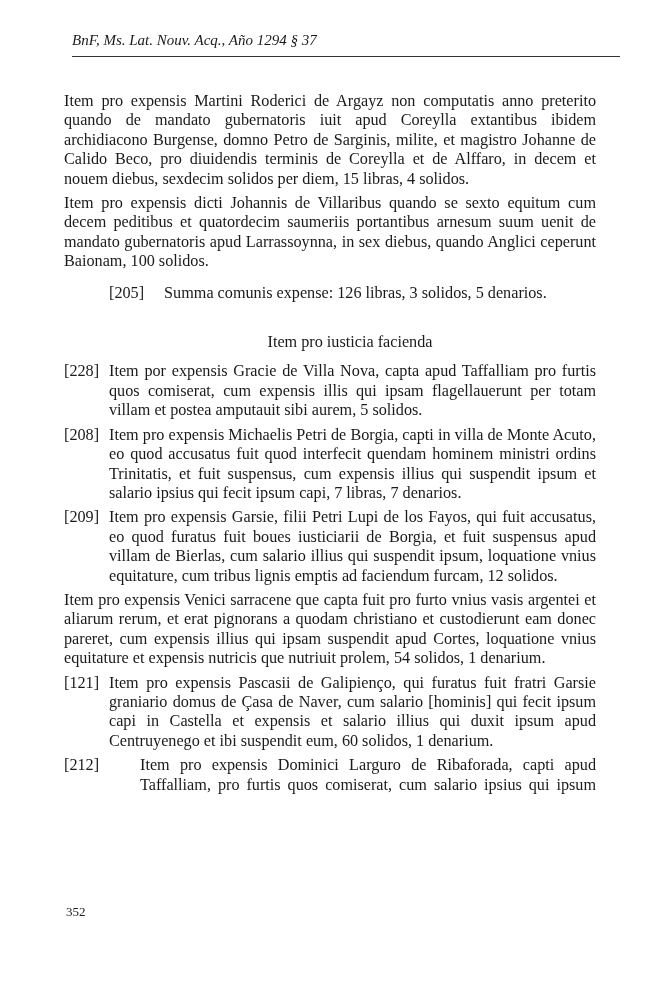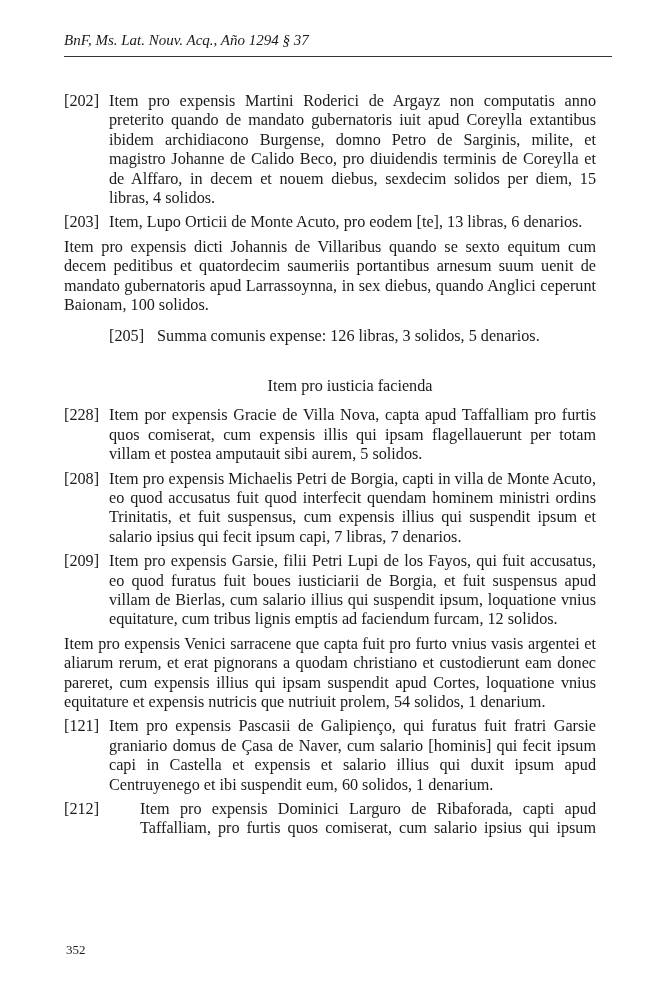--- a/index.html
+++ b/index.html
@@ -17,21 +17,21 @@
     }
     .page {
       position: absolute;
       left: 64px;
       top: 0;
       width: 532px;
     }
     .running-head {
       position: absolute;
       top: 30px;
-      left: 0;
+      left: 8px;
       width: 548px;
       font-style: italic;
       font-size: 15px;
       line-height: 20px;
       padding-bottom: 6px;
       border-bottom: 1.2px solid #333;
     }
     .body {
       position: absolute;
       top: 92px;
@@ -51,49 +51,44 @@
     .entry .txt {
       flex: 1 1 auto;
       text-align: justify;
     }
     .summa {
       padding-left: 45px;
       margin-top: 12px;
       margin-bottom: 30px;
     }
     .summa .num {
-      margin-right: 9px;
+      margin-right: 16px;
     }
     .section-heading {
       text-align: center;
       margin-bottom: 10px;
       padding-left: 40px;
     }
     .folio {
       position: absolute;
       left: 66px;
-      top: 942px;
+      top: 904px;
       font-size: 13px;
       font-family: "Liberation Serif", "DejaVu Serif", serif;
     }
   </style>
 </head>
 <body>
 
 <div class="page">
   <div class="running-head">BnF, Ms. Lat. Nouv. Acq., Año 1294 § 37</div>
 
   <div class="body">
     <div class="entry">
-      <span class="num">[202]</span>
       <span class="txt">Item pro expensis Martini Roderici de Argayz non computatis anno preterito quando de mandato gubernatoris iuit apud Coreylla extantibus ibidem archidiacono Burgense, domno Petro de Sarginis, milite, et magistro Johanne de Calido Beco, pro diuidendis terminis de Coreylla et de Alffaro, in decem et nouem diebus, sexdecim solidos per diem, 15 libras, 4 solidos.</span>
-    </div>
-    <div class="entry">
-      <span class="num">[203]</span>
-      <span class="txt">Item, Lupo Orticii de Monte Acuto, pro eodem [te], 13 libras, 6 denarios.</span>
     </div>
     <div class="entry">
       <span class="txt">Item pro expensis dicti Johannis de Villaribus quando se sexto equitum cum decem peditibus et quatordecim saumeriis portantibus arnesum suum uenit de mandato gubernatoris apud Larrassoynna, in sex diebus, quando Anglici ceperunt Baionam, 100 solidos.</span>
     </div>
 
     <div class="summa">
       <span class="num">[205]</span>
       <span>Summa comunis expense: 126 libras, 3 solidos, 5 denarios.</span>
     </div>
 

